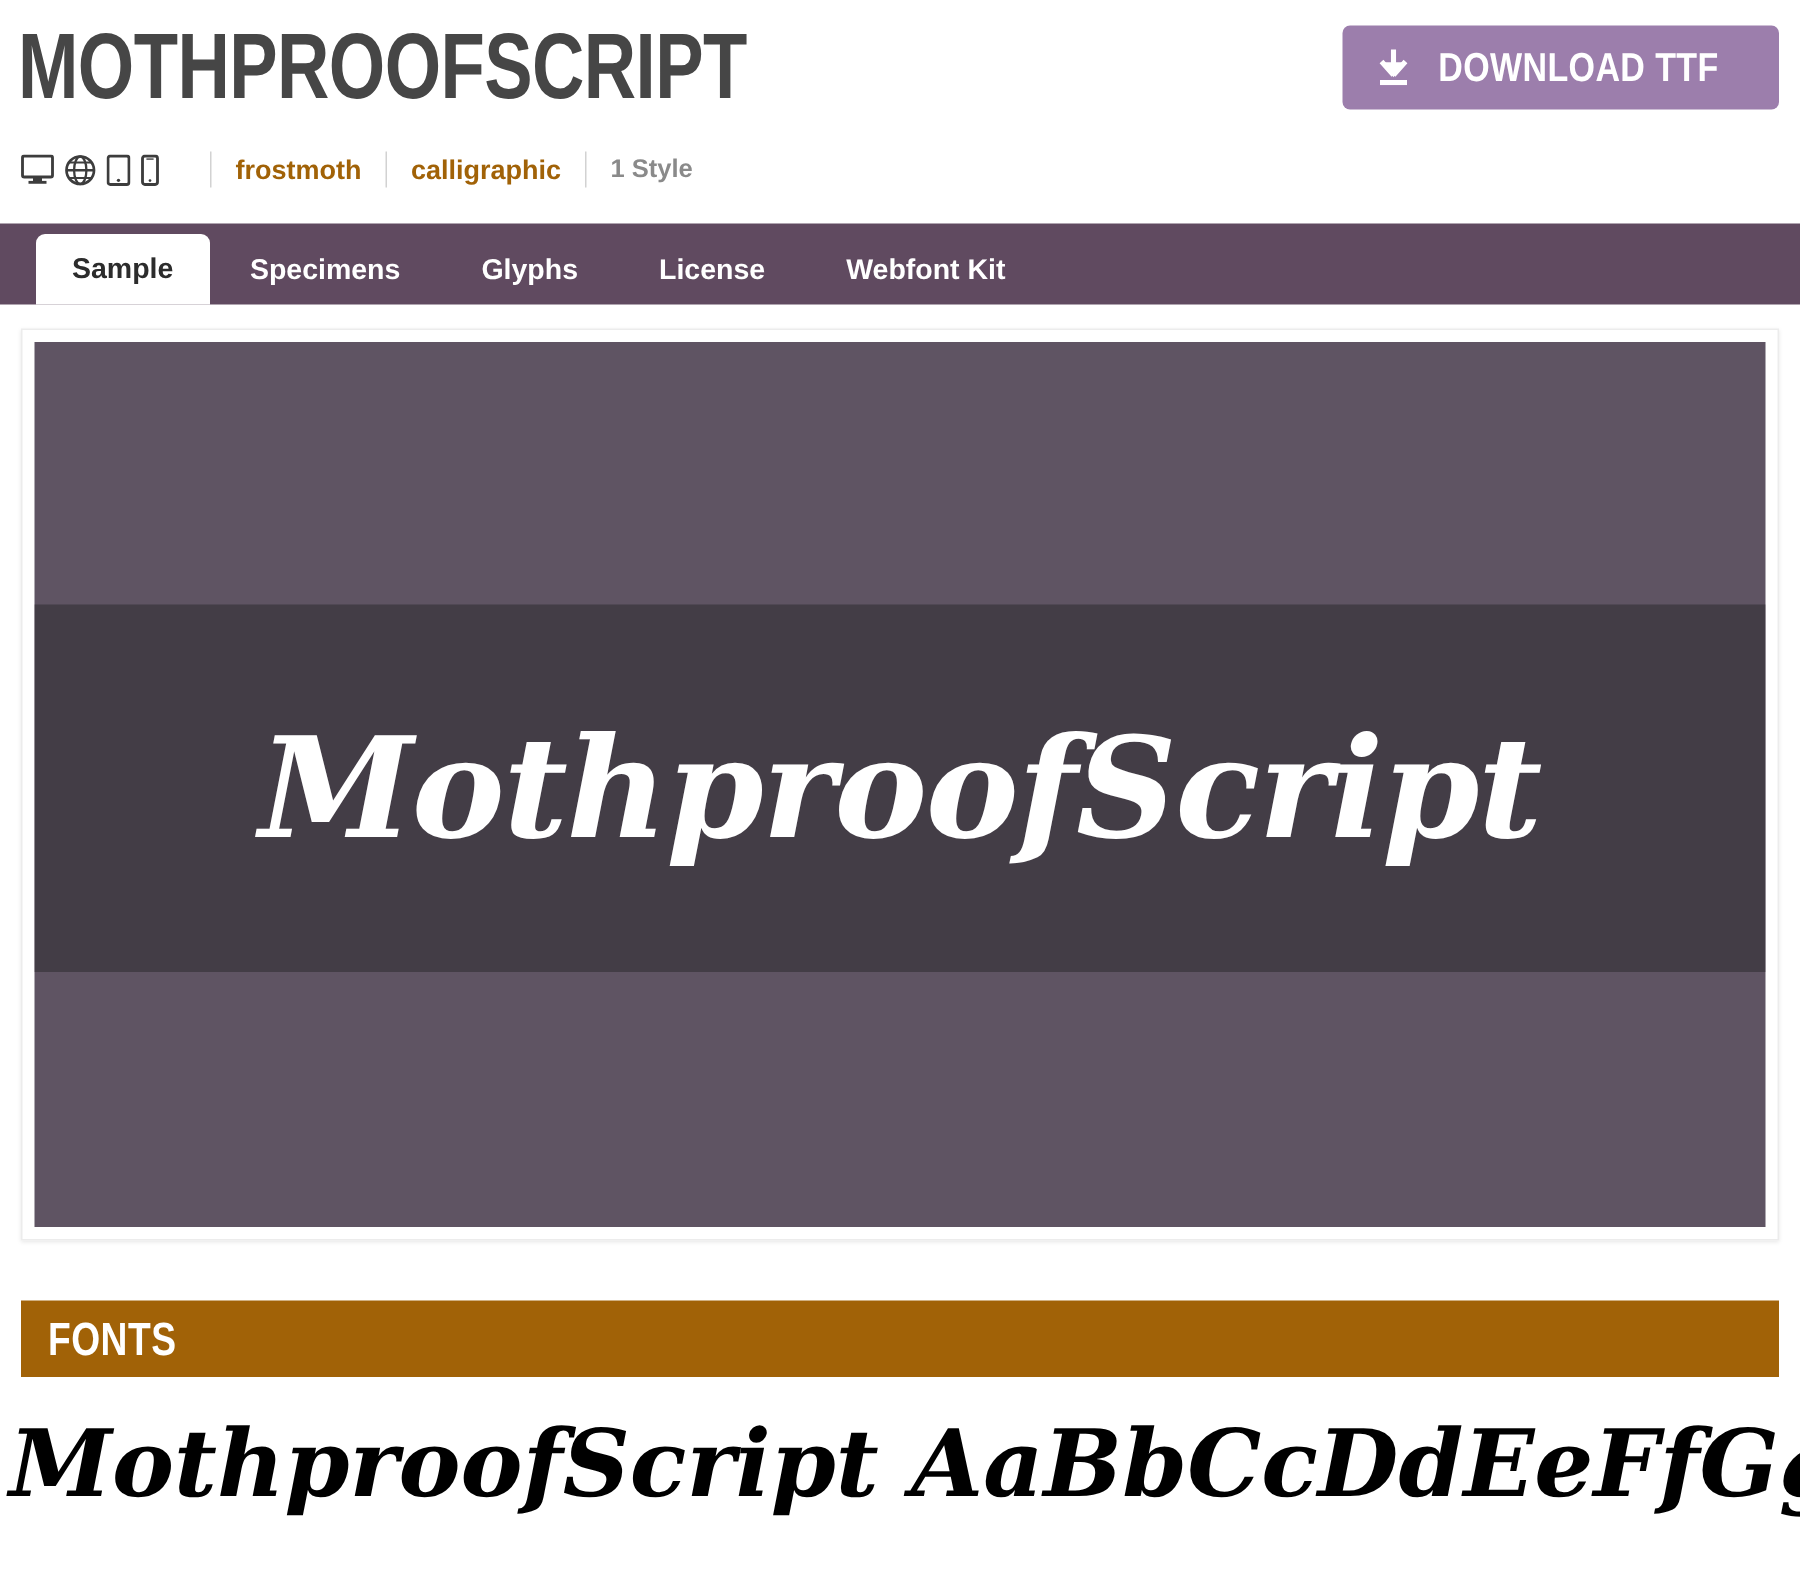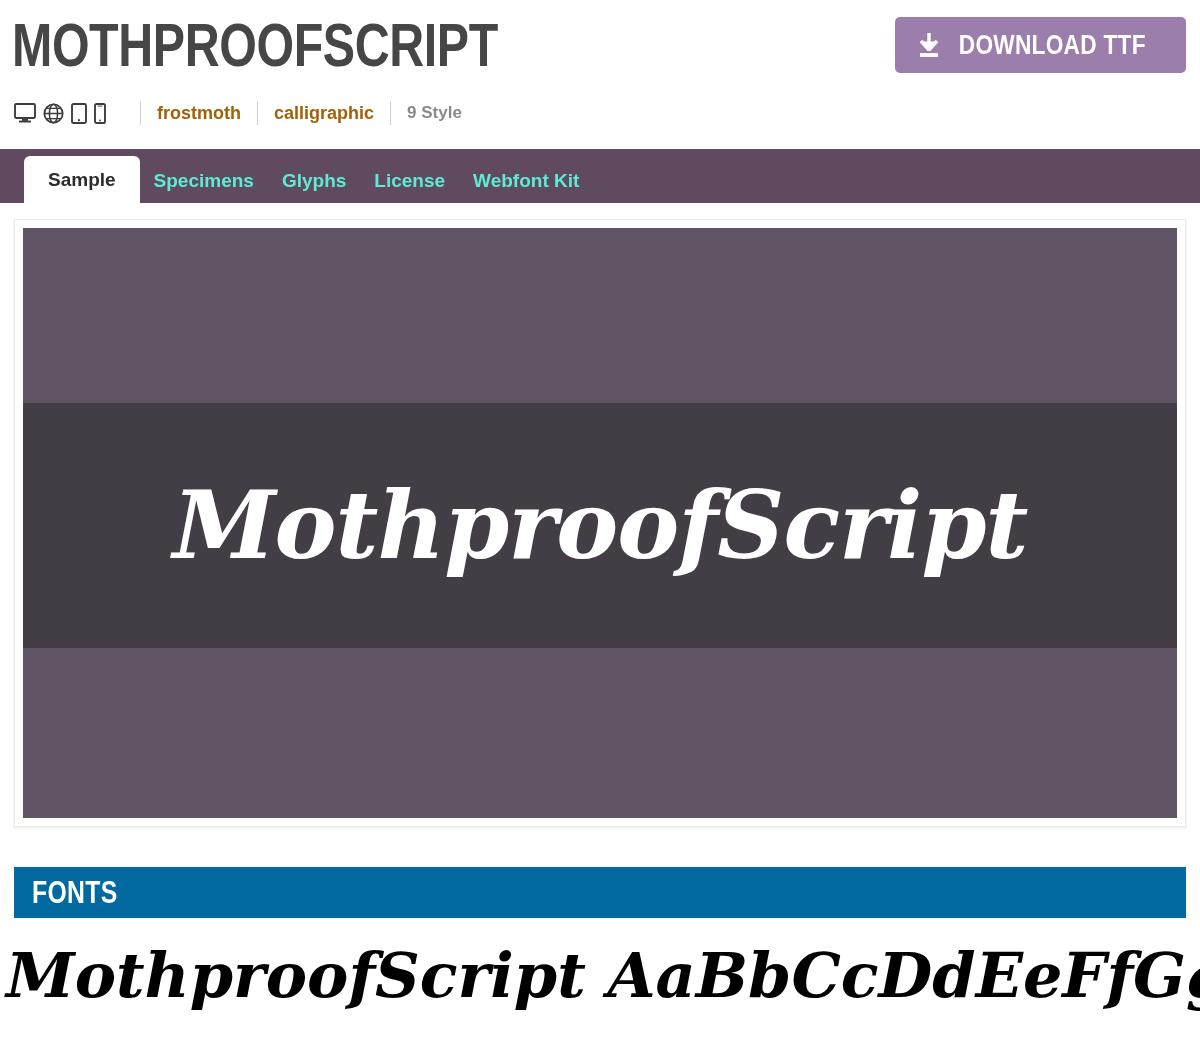--- a/index.html
+++ b/index.html
@@ -111,24 +111,24 @@
   .tabbar {
     margin-top: 15px;
     background: #604a60;
     height: 54px;
     display: flex;
     align-items: flex-end;
     padding-left: 24px;
     gap: 0;
   }
   .tab {
-    color: #5eead4;
+    color: #ffffff;
     font-size: 19px;
     font-weight: 700;
-    padding: 0 14px;
+    padding: 0 27px;
     height: 45px;
     line-height: 45px;
     cursor: pointer;
     white-space: nowrap;
     user-select: none;
   }
   .tab.active {
     background: #ffffff;
     color: #2c2c2c;
     border-radius: 6px 6px 0 0;
@@ -175,21 +175,21 @@
     font-size: 93px;
     font-weight: 700;
     font-style: italic;
     letter-spacing: -1px;
     white-space: nowrap;
   }
 
   
   .fonts-bar {
     margin: 40px 14px 0 14px;
-    background: #0369a1;
+    background: #a16207;
     height: 51px;
     display: flex;
     align-items: center;
     padding-left: 18px;
   }
   .fonts-bar-label {
     color: #ffffff;
     font-size: 31px;
     font-weight: 700;
     text-transform: uppercase;
@@ -271,21 +271,21 @@
       </span>
     </div>
 
     <div class="meta-sep"></div>
     <a class="meta-link" href="#">frostmoth</a>
 
     <div class="meta-sep"></div>
     <a class="meta-link" href="#">calligraphic</a>
 
     <div class="meta-sep"></div>
-    <span class="meta-plain">9 Style</span>
+    <span class="meta-plain">1 Style</span>
   </div>
 
   <div class="tabbar">
     <div class="tab active">Sample</div>
     <div class="tab">Specimens</div>
     <div class="tab">Glyphs</div>
     <div class="tab">License</div>
     <div class="tab">Webfont Kit</div>
   </div>
 

